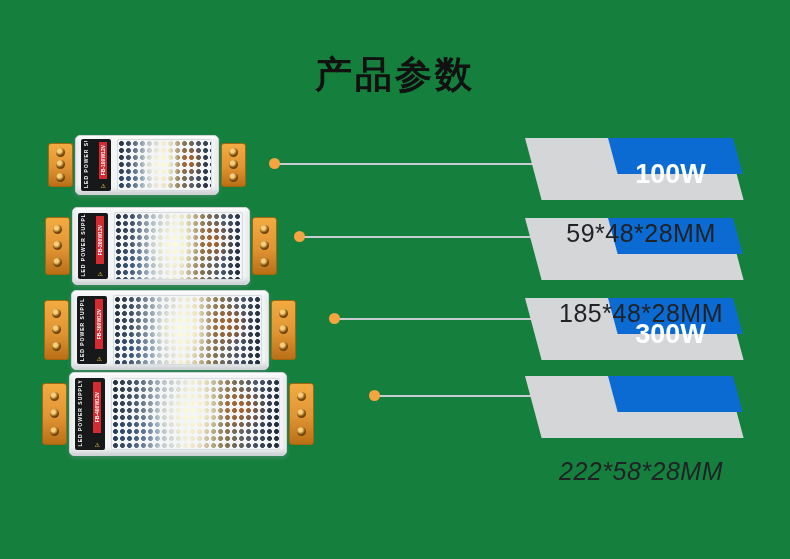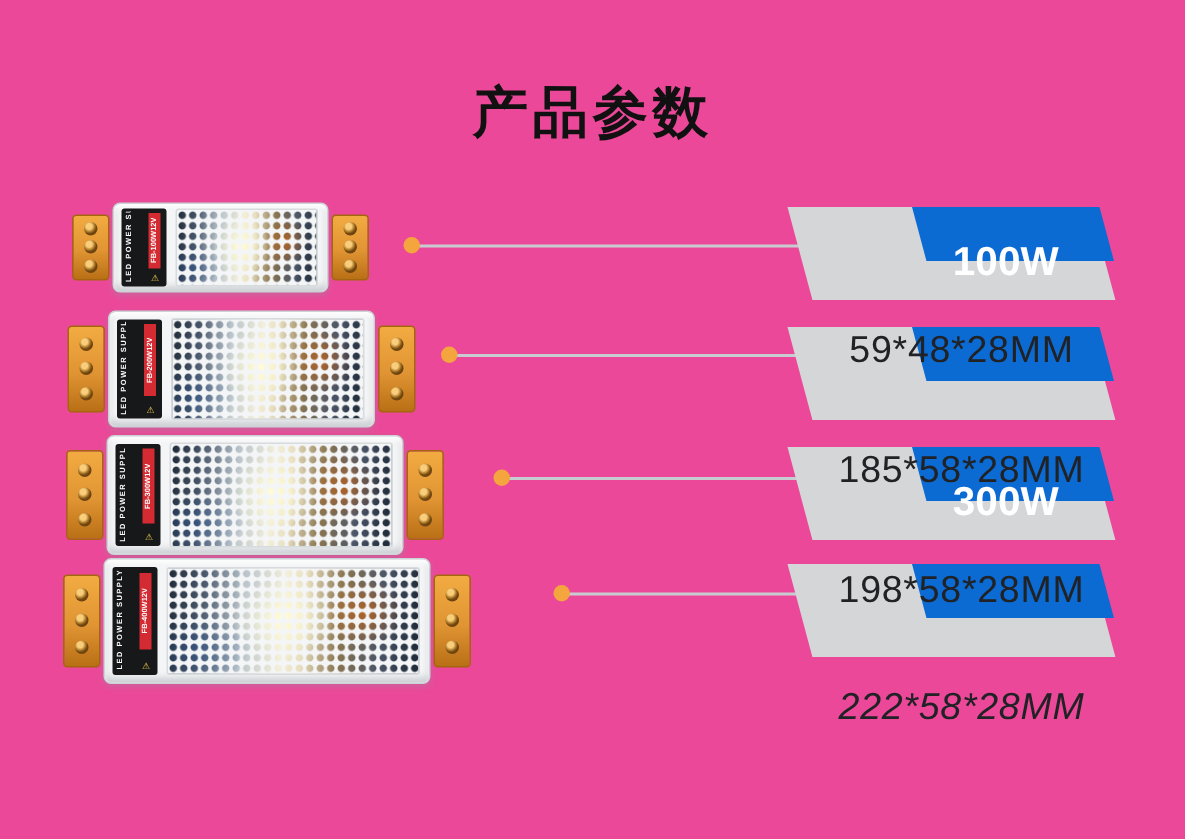--- a/index.html
+++ b/index.html
@@ -1,16 +1,16 @@
 <!DOCTYPE html>
 <html style="--accent-blue: #0b6bd3; --plate-gray: #d4d6d8; --connector-line: #c7ccd0; --connector-dot: #f5a53e; --label-red: #d42b33; --terminal-orange: #e09433;"><head>
 <meta charset="utf-8">
 <style>
   html,body{margin:0;padding:0;background:#fff;}
-  #canvas{position:relative;width:790px;height:559px;background:#ec4899;overflow:hidden;
+  #canvas{position:relative;width:790px;height:559px;background:#15803d;overflow:hidden;
           font-family:"Liberation Sans","DejaVu Sans",sans-serif;}
 
   
   .title{position:absolute;left:0;top:50px;width:790px;text-align:center;
          font-size:37px;font-weight:700;color:#111;letter-spacing:3px;}
 
   
   .cline{position:absolute;height:2px;background:var(--connector-line,#c7ccd0);z-index:1;}
   .cdot{position:absolute;width:11px;height:11px;border-radius:50%;
         background:var(--connector-dot,#f5a53e);z-index:3;}
@@ -127,21 +127,21 @@
     <div class="terminal">
         <i class="screw"></i>
         <i class="screw"></i>
         <i class="screw"></i>
       </div>
   </div>
   <div class="cline l1"></div>
   <div class="cdot d1"></div>
   <div class="plate p1"></div>
   <div class="badge p1"></div>
-  <div class="dims dm1">185*58*28MM</div>
+  <div class="dims dm1">185*48*28MM</div>
 
   <div class="product pr2">
     <div class="terminal">
         <i class="screw"></i>
         <i class="screw"></i>
         <i class="screw"></i>
       </div>
     <div class="case">
       <div class="plabel">
         <span class="brand">LED POWER SUPPLY</span>
@@ -156,21 +156,20 @@
         <i class="screw"></i>
         <i class="screw"></i>
         <i class="screw"></i>
       </div>
   </div>
   <div class="cline l2"></div>
   <div class="cdot d2"></div>
   <div class="plate p2"></div>
   <div class="badge p2"></div>
   <div class="watt p2">300W</div>
-  <div class="dims dm2">198*58*28MM</div>
 
   <div class="product pr3">
     <div class="terminal">
         <i class="screw"></i>
         <i class="screw"></i>
         <i class="screw"></i>
       </div>
     <div class="case">
       <div class="plabel">
         <span class="brand">LED POWER SUPPLY</span>

